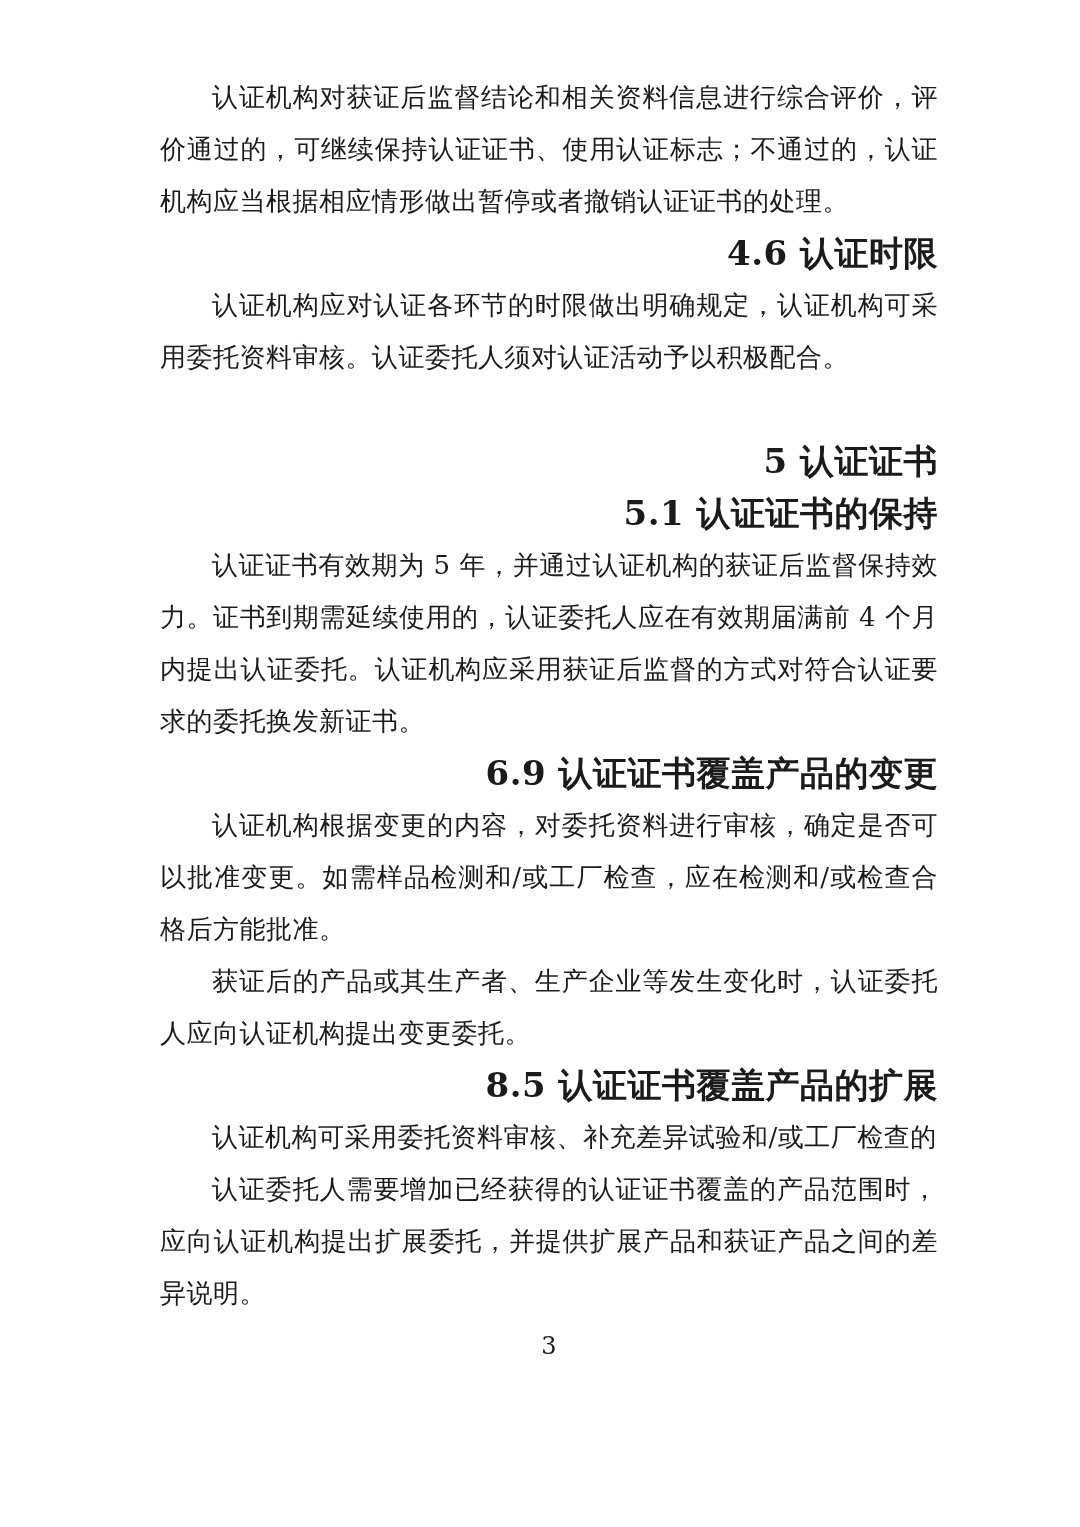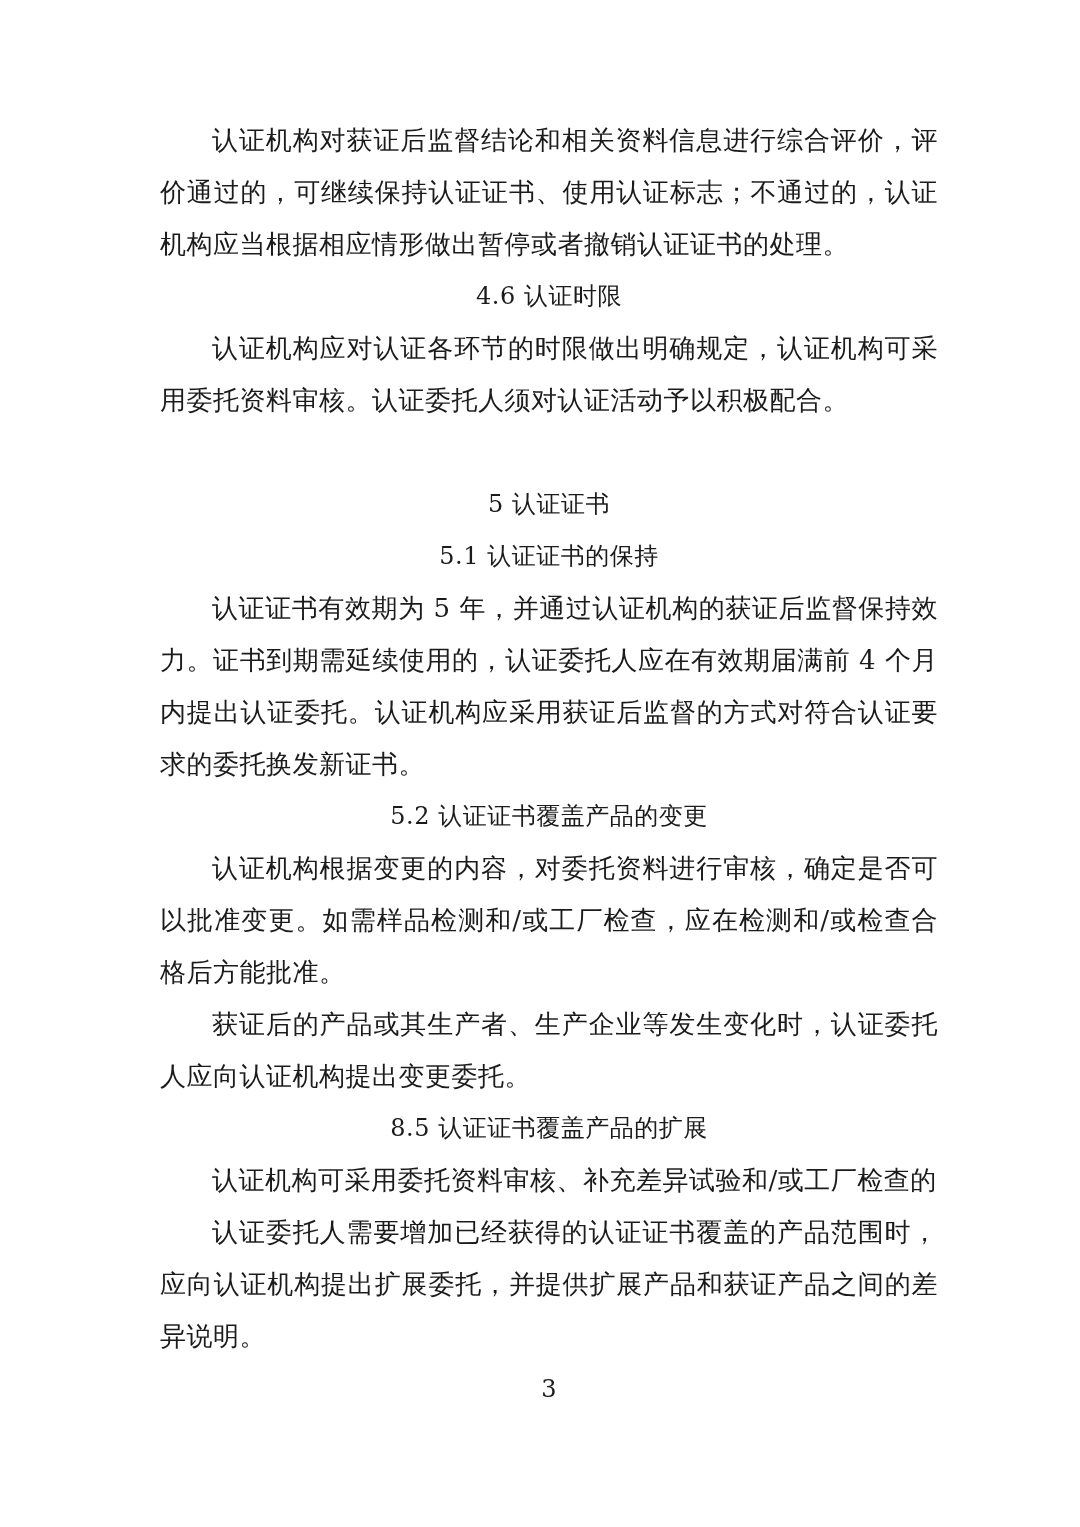--- a/index.html
+++ b/index.html
@@ -7,38 +7,38 @@
     padding: 0;
     background: #ffffff;
   }
   .page {
     position: relative;
     width: 1080px;
     height: 1527px;
     margin: 0 auto;
     background: #ffffff;
     box-sizing: border-box;
-    padding: 114px 142px 0 160px;
+    padding: 71px 142px 0 160px;
     font-family: "DejaVu Serif", "Liberation Serif", serif;
     color: #1b1b1b;
     font-size: 26px;
     line-height: 52px;
   }
   .para {
     margin: 0;
     text-align: justify;
     text-indent: 2em;
     letter-spacing: 0.5px;
   }
   .heading {
     margin: 0;
-    font-size: 24px;
-    font-weight: normal;
+    font-size: 34px;
+    font-weight: bold;
     line-height: 52px;
-    text-align: center;
+    text-align: right;
     letter-spacing: 0.5px;
   }
   .gap-before {
     margin-top: 52px;
   }
   .page-footer {
     margin: 0;
     margin-top: 1px;
     text-align: center;
     font-size: 24px;
@@ -56,21 +56,21 @@
   <h2 class="heading">4.6 认证时限</h2>
 
   <p class="para">认证机构应对认证各环节的时限做出明确规定，认证机构可采用委托资料审核。认证委托人须对认证活动予以积极配合。</p>
 
   <h1 class="heading gap-before">5 认证证书</h1>
 
   <h2 class="heading">5.1 认证证书的保持</h2>
 
   <p class="para">认证证书有效期为 5 年，并通过认证机构的获证后监督保持效力。证书到期需延续使用的，认证委托人应在有效期届满前 4 个月内提出认证委托。认证机构应采用获证后监督的方式对符合认证要求的委托换发新证书。</p>
 
-  <h2 class="heading">5.2 认证证书覆盖产品的变更</h2>
+  <h2 class="heading">6.9 认证证书覆盖产品的变更</h2>
 
   <p class="para">认证机构根据变更的内容，对委托资料进行审核，确定是否可以批准变更。如需样品检测和/或工厂检查，应在检测和/或检查合格后方能批准。</p>
 
   <p class="para">获证后的产品或其生产者、生产企业等发生变化时，认证委托人应向认证机构提出变更委托。</p>
 
   <h2 class="heading">8.5 认证证书覆盖产品的扩展</h2>
 
   <p class="para">认证机构可采用委托资料审核、补充差异试验和/或工厂检查的</p>
 
   <p class="para">认证委托人需要增加已经获得的认证证书覆盖的产品范围时，应向认证机构提出扩展委托，并提供扩展产品和获证产品之间的差异说明。</p>

